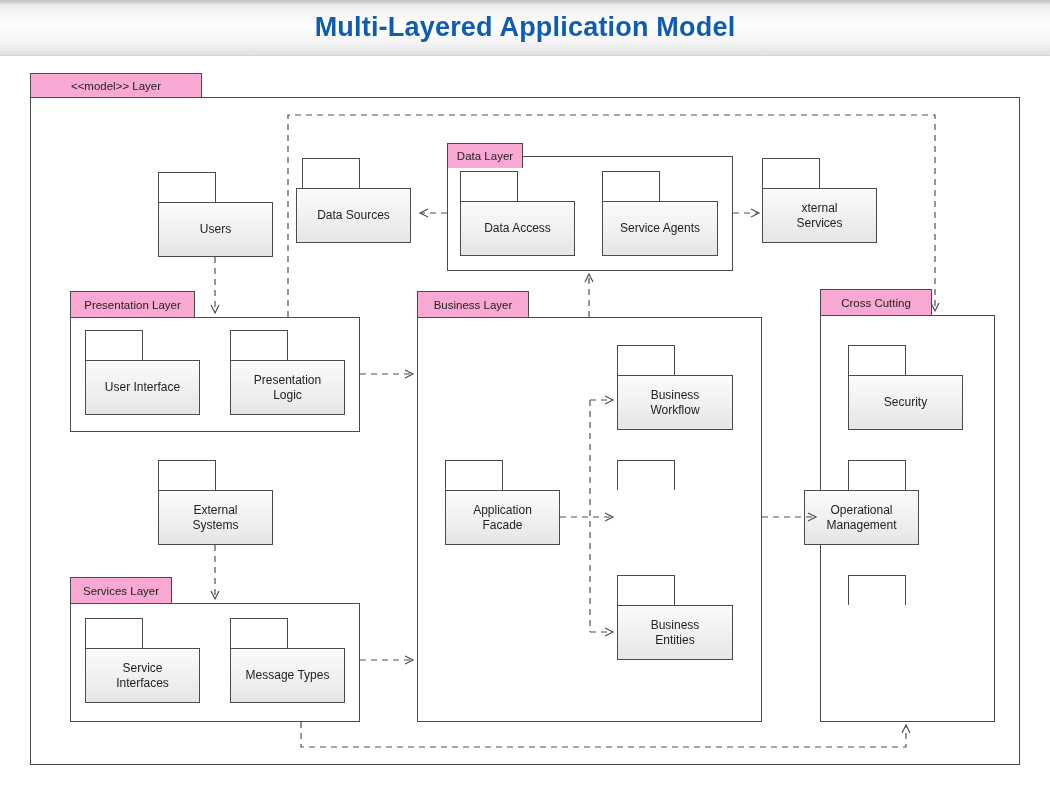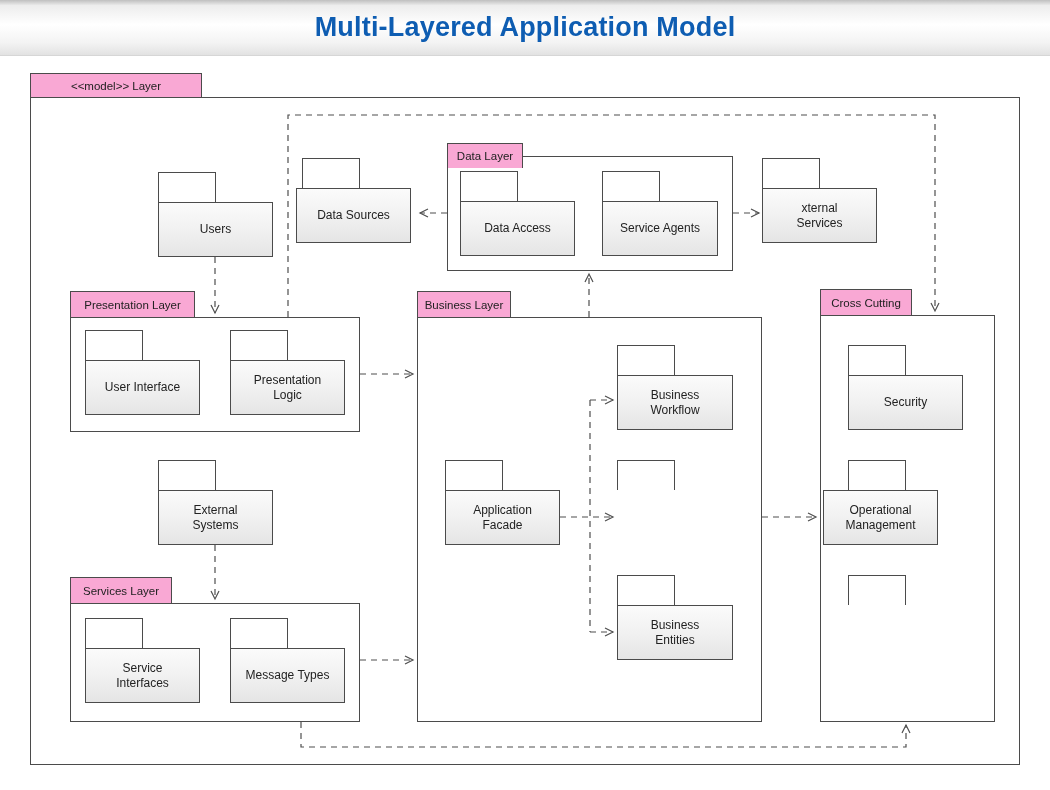--- a/index.html
+++ b/index.html
@@ -56,26 +56,26 @@
   <div class="frame-tab" style="left:447px; top:131px; width:76px; height:25px;margin-top:12px;">
     <span>Data Layer</span>
   </div>
   <div class="frame" style="left:447px; top:156px; width:286px; height:115px;"></div>
 
   <div class="frame-tab" style="left:70px; top:291px; width:125px; height:26px;">
     <span>Presentation Layer</span>
   </div>
   <div class="frame" style="left:70px; top:317px; width:290px; height:115px;"></div>
 
-  <div class="frame-tab" style="left:417px; top:291px; width:94px; height:26px;">
+  <div class="frame-tab" style="left:417px; top:291px; width:112px; height:26px;">
     <span>Business Layer</span>
   </div>
   <div class="frame" style="left:417px; top:317px; width:345px; height:405px;"></div>
 
-  <div class="frame-tab" style="left:820px; top:289px; width:92px; height:26px;">
+  <div class="frame-tab" style="left:820px; top:289px; width:112px; height:26px;">
     <span>Cross Cutting</span>
   </div>
   <div class="frame" style="left:820px; top:315px; width:175px; height:407px;"></div>
 
   <div class="frame-tab" style="left:70px; top:577px; width:102px; height:26px;">
     <span>Services Layer</span>
   </div>
   <div class="frame" style="left:70px; top:603px; width:290px; height:119px;"></div>
 
   <div class="pkg-tab" style="left:158px; top:172px;"></div>
@@ -144,21 +144,21 @@
   <div class="pkg-body" style="left:617px; top:605px; width:116px; padding:0 22px;">
     <span>Business Entities</span>
   </div>
 
   <div class="pkg-tab" style="left:848px; top:345px;"></div>
   <div class="pkg-body" style="left:848px; top:375px;">
     <span>Security</span>
   </div>
 
   <div class="pkg-tab" style="left:848px; top:460px;"></div>
-  <div class="pkg-body" style="left:823px; top:490px; padding:0 18px;">
+  <div class="pkg-body" style="left:804px; top:490px; padding:0 18px;">
     <span>Operational Management</span>
   </div>
 
   <div class="pkg-tab" style="left:848px; top:575px;"></div>
 
   <svg class="overlay" viewBox="0 0 1050 790" xmlns="http://www.w3.org/2000/svg">
     <defs>
       <marker id="arr" markerUnits="userSpaceOnUse" markerWidth="12" markerHeight="12" refX="9" refY="5" orient="auto">
         <path d="M1,1 L9,5 L1,9" fill="none" stroke="#4f4f4f" stroke-width="1.2"></path>
       </marker>

